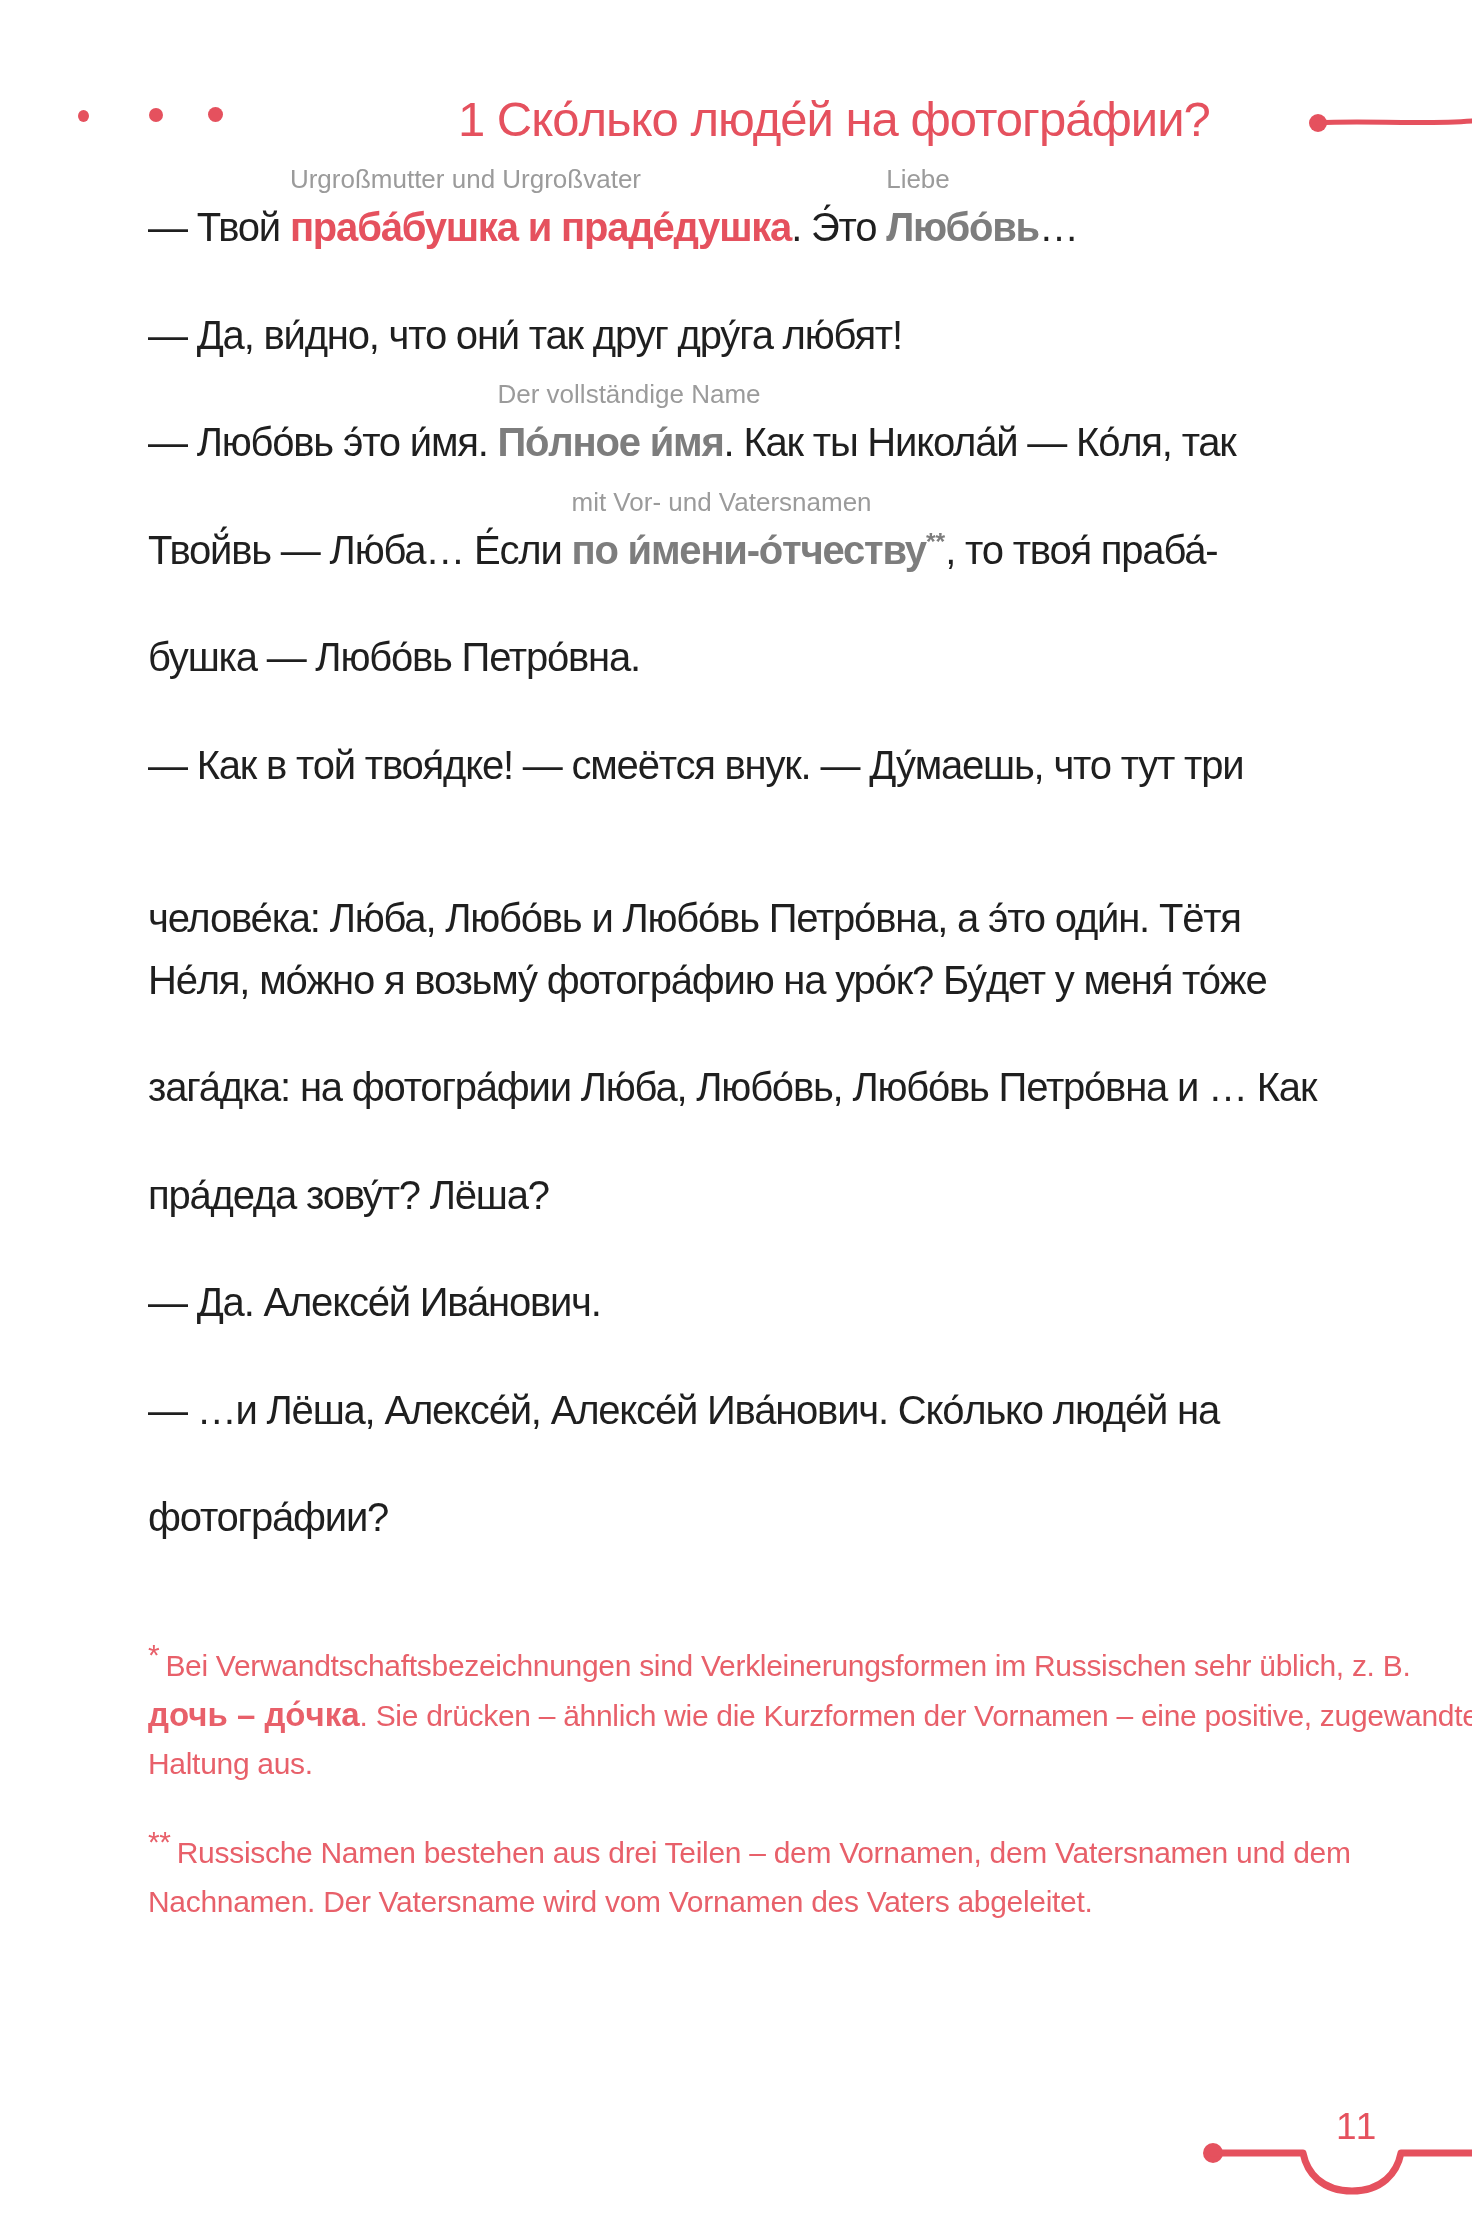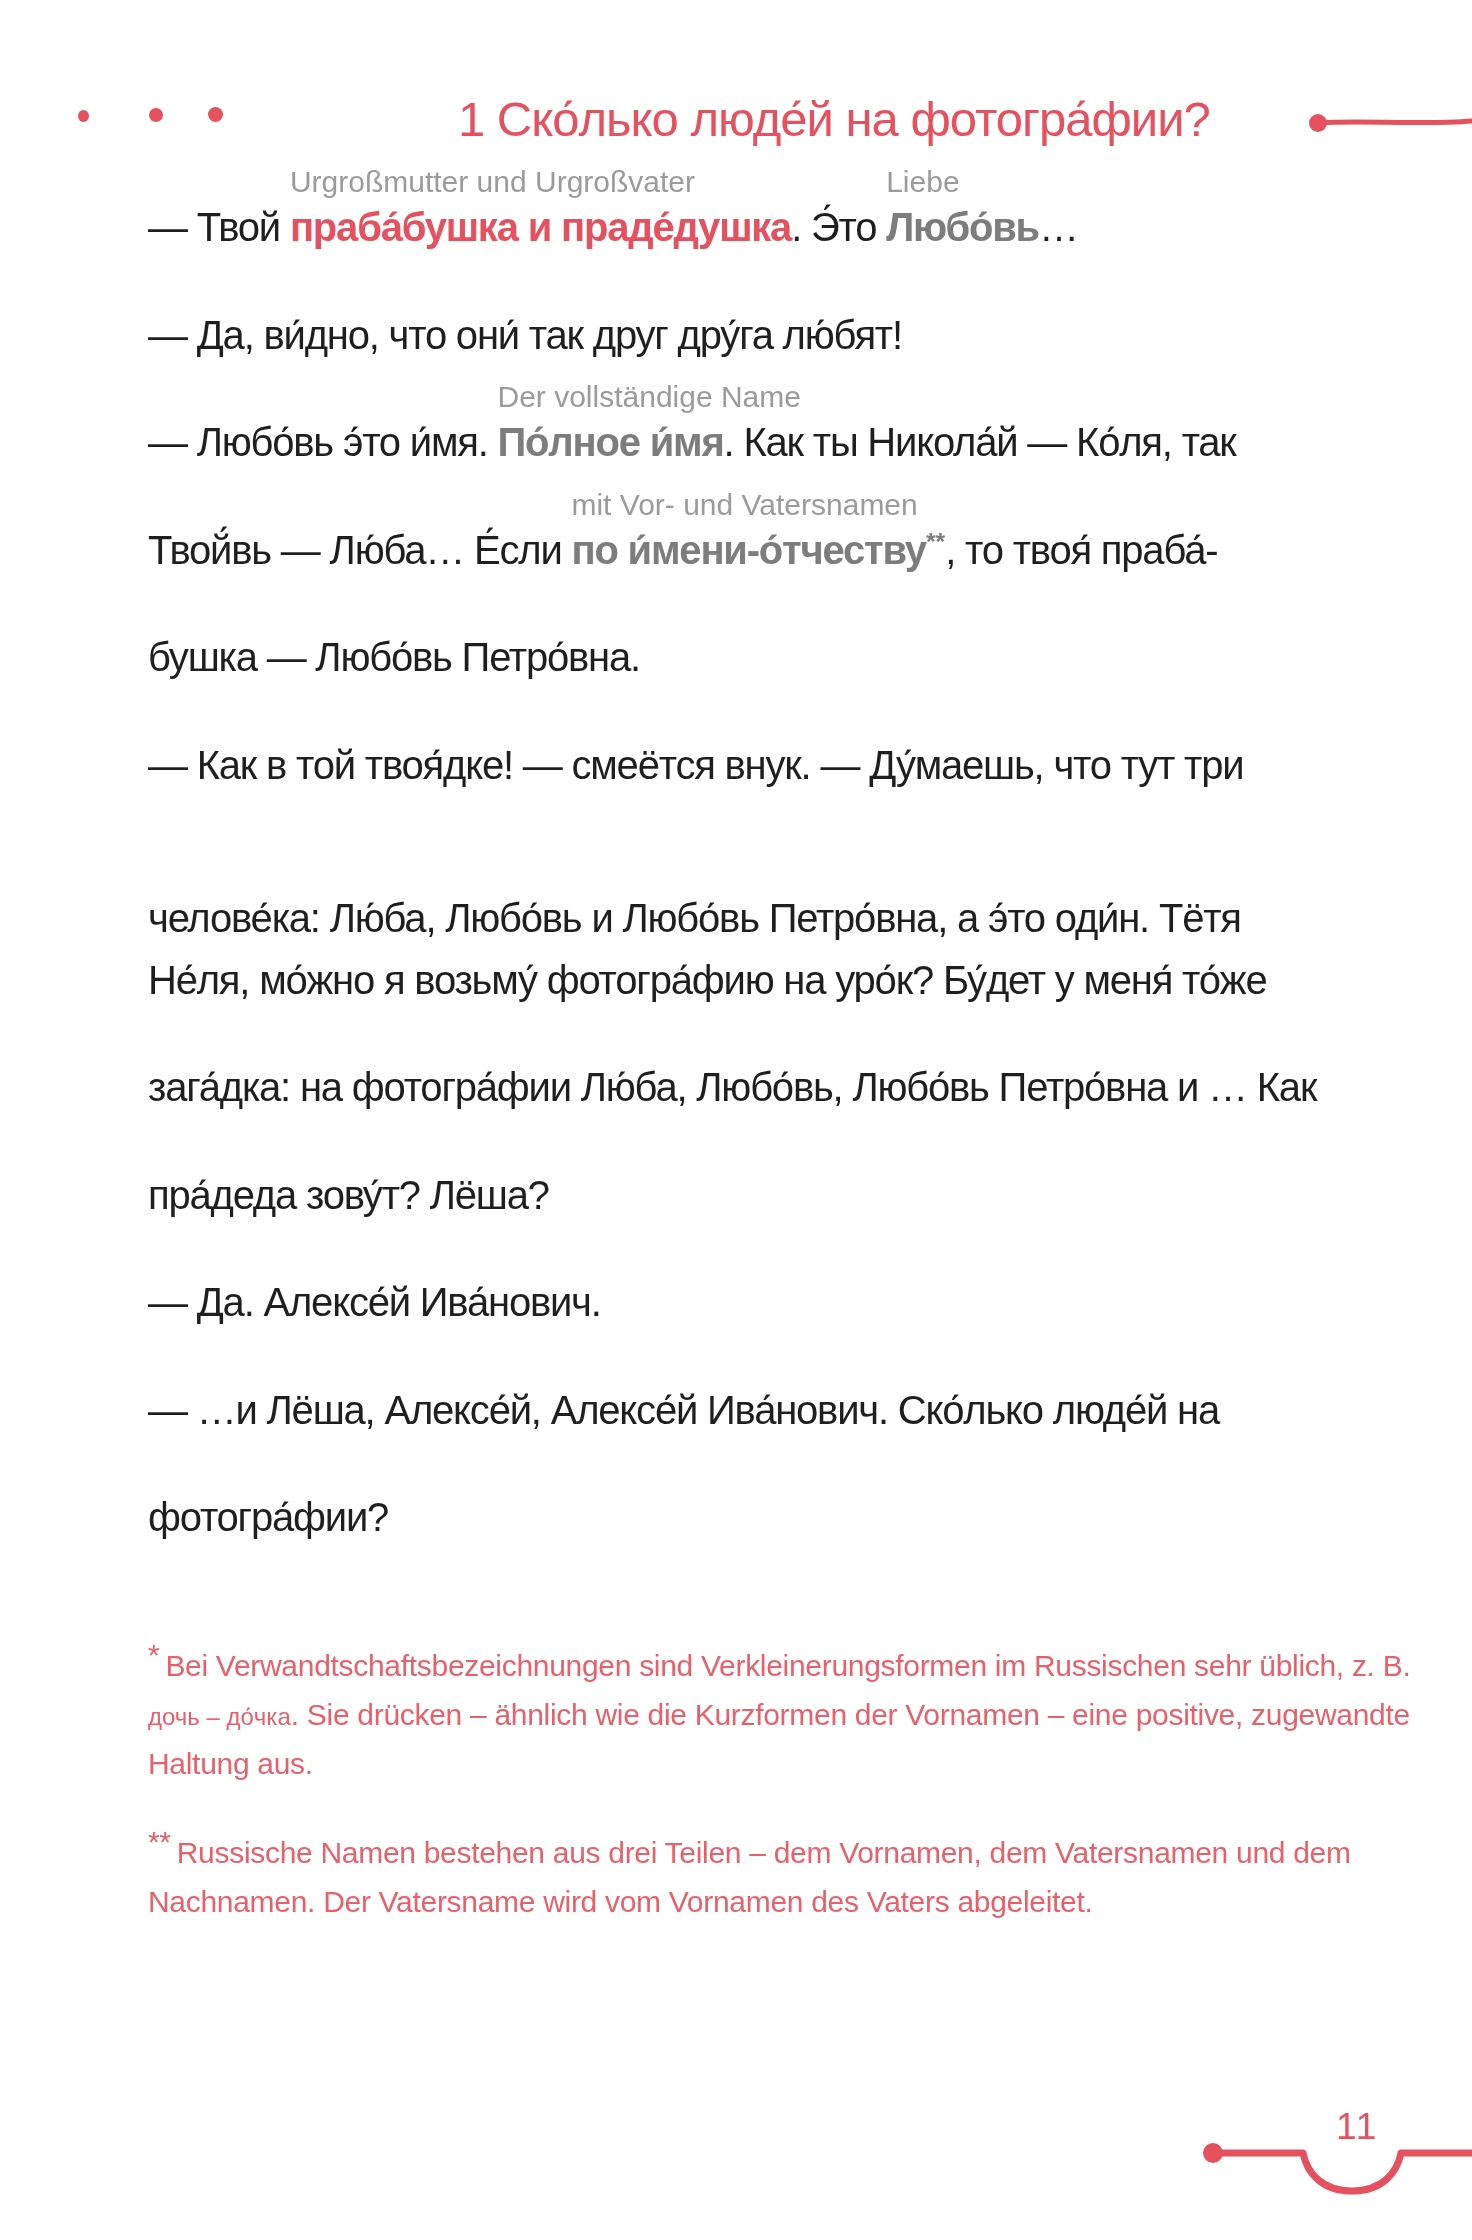--- a/index.html
+++ b/index.html
@@ -31,28 +31,28 @@
     position:absolute;left:148px;height:52px;white-space:nowrap;
     font-size:40px;letter-spacing:-1.2px;line-height:1.1;
   }
   .seg.n{color:var(--body-text,#1f1f1f);}
   .seg.rb{color:var(--accent,#e5515e);font-weight:700;}
   .seg.gb{color:var(--gray-bold,#7d7d7d);font-weight:700;}
   .seg{position:relative;}
   .seg sup{font-size:62%;vertical-align:super;letter-spacing:0;}
   .ann{
     position:absolute;left:0;top:-40px;
-    font-size:30px;font-weight:400;letter-spacing:0;
+    font-size:26px;font-weight:400;letter-spacing:0;
     color:var(--annotation-gray,#9b9b9b);white-space:nowrap;
   }
   
   .footnotes{position:absolute;left:0;top:0;width:1472px;}
   .footnote{position:absolute;left:148px;color:var(--footnote-red,#e8606a);}
   .fn-line{white-space:nowrap;height:49px;line-height:49px;font-size:30px;letter-spacing:-0.3px;}
-  .fn-ru{font-size:24px;font-weight:400;letter-spacing:0;}
+  .fn-ru{font-size:33px;font-weight:700;letter-spacing:0;}
   .fn-marker{font-size:30px;vertical-align:super;line-height:0;margin-right:6px;}
   
   .page-number{
     position:absolute;left:1336px;top:2108px;width:60px;
     font-size:37px;color:var(--accent,#e5515e);letter-spacing:2px;
     text-align:left;line-height:1;
   }
 </style>
 </head>
 <body>

